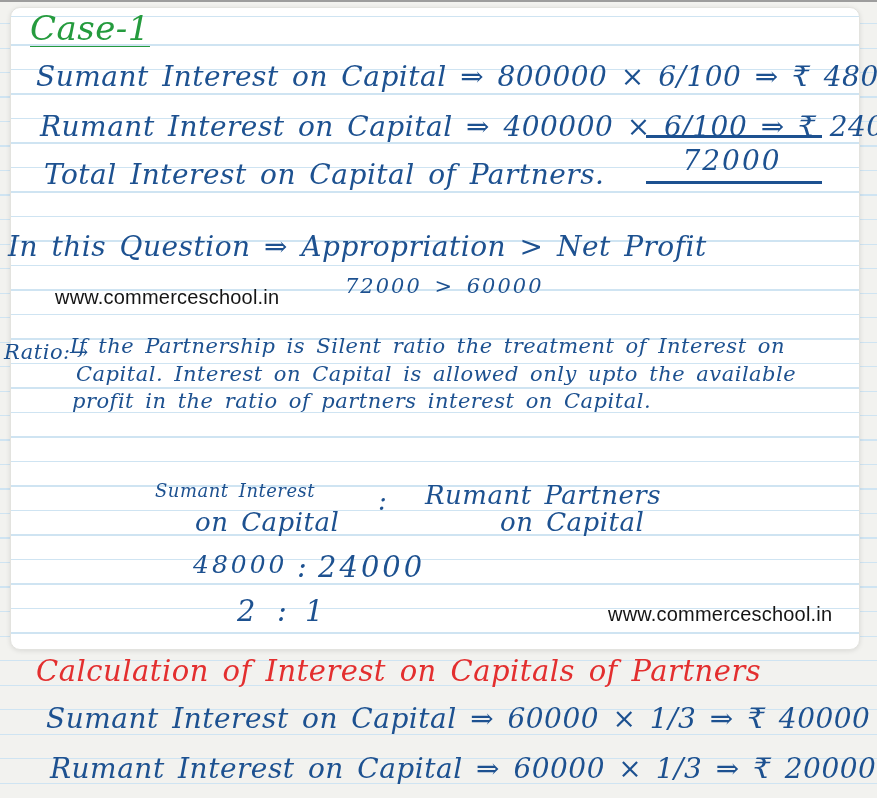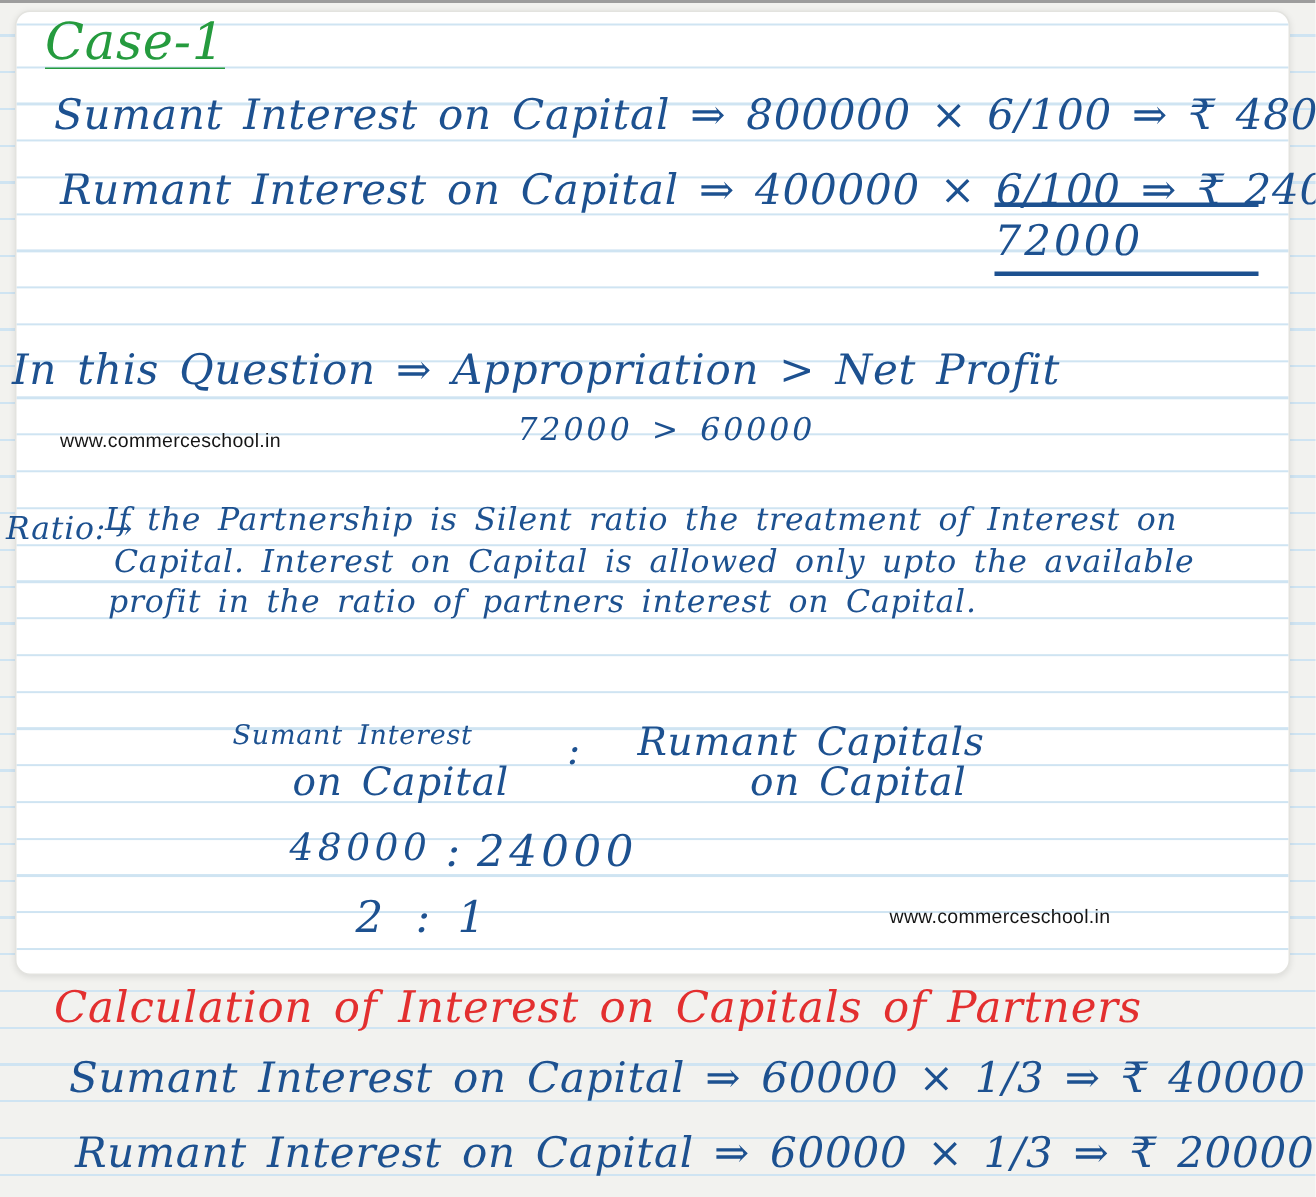--- a/index.html
+++ b/index.html
@@ -26,61 +26,62 @@
     position:absolute;color:#1d5190;
     font-family:"DejaVu Serif","DejaVu Sans",serif;
     font-style:italic;font-size:28px;white-space:nowrap;
     word-spacing:4px;letter-spacing:0.5px;z-index:2;
   }
   .green{color:#259b3e;}
   .red{color:#e32f2f;}
   .small{font-size:21px;}
   .watermark{
     position:absolute;color:#151515;font-family:"Liberation Sans",sans-serif;
-    font-size:13px;font-style:normal;letter-spacing:0.2px;z-index:2;white-space:nowrap;
+    font-size:20px;font-style:normal;letter-spacing:0.2px;z-index:2;white-space:nowrap;margin-left:15px;
   }
   .sum-block{
-    position:absolute;left:663px;top:135px;width:172px;
+    position:absolute;left:646px;top:135px;width:172px;text-align:center;
     border-top:3px solid #1d5190;border-bottom:3px solid #1d5190;
     padding:6px 4px 4px 0;z-index:2;
   }
   .sum-block span{
     color:#1d5190;font-family:"DejaVu Serif","DejaVu Sans",serif;
     font-style:italic;font-size:28px;letter-spacing:2px;
   }
 </style>
 </head>
 <body>
 
 <div class="screen">
 
   <div class="card"></div>
 
   <div class="ink green" style="left:30px;top:8px;font-size:34px;text-decoration:underline;text-decoration-thickness:1px;text-underline-offset:6px;">Case-1</div>
 
   <div class="ink" style="left:36px;top:60px;">Sumant Interest on Capital ⇒ 800000 × 6/100 ⇒ ₹ 48000</div>
   <div class="ink" style="left:40px;top:110px;">Rumant Interest on Capital ⇒ 400000 × 6/100 ⇒ ₹ 24000</div>
+  <div class="ink" style="left:44px;top:158px;">Total Interest on Capital of Partners.</div>
   <div class="sum-block">
     <span>72000</span>
   </div>
 
   <div class="ink" style="left:8px;top:230px;">In this Question ⇒ Appropriation &gt; Net Profit</div>
   <div class="watermark" style="left:40px;top:286px;">www.commerceschool.in</div>
   <div class="ink" style="left:345px;top:274px;font-size:21px;letter-spacing:2px;">72000 &gt; 60000</div>
 
   <div class="ink small" style="left:4px;top:340px;">Ratio:→</div>
   <div class="ink small" style="left:70px;top:334px;">If the Partnership is Silent ratio the treatment of Interest on</div>
   <div class="ink small" style="left:72px;top:389px;">profit in the ratio of partners interest on Capital.</div>
   <div class="ink small" style="left:76px;top:362px;">Capital. Interest on Capital is allowed only upto the available</div>
 
 
   <div class="ink" style="left:155px;top:480px;font-size:18px;">Sumant Interest</div>
   <div class="ink" style="left:195px;top:507px;font-size:26px;">on Capital</div>
   <div class="ink" style="left:378px;top:486px;font-size:26px;">:</div>
-  <div class="ink" style="left:425px;top:480px;font-size:26px;">Rumant Capitals</div>
+  <div class="ink" style="left:425px;top:480px;font-size:26px;">Rumant Partners</div>
   <div class="ink" style="left:500px;top:507px;font-size:26px;">on Capital</div>
 
   <div class="ink" style="left:193px;top:550px;font-size:25px;letter-spacing:3px;">48000</div>
   <div class="ink" style="left:297px;top:550px;font-size:29px;">:</div>
   <div class="ink" style="left:318px;top:550px;font-size:29px;letter-spacing:3px;">24000</div>
 
   <div class="ink" style="left:237px;top:594px;font-size:29px;">2</div>
   <div class="ink" style="left:277px;top:594px;font-size:29px;">:</div>
   <div class="ink" style="left:305px;top:594px;font-size:29px;">1</div>
 

